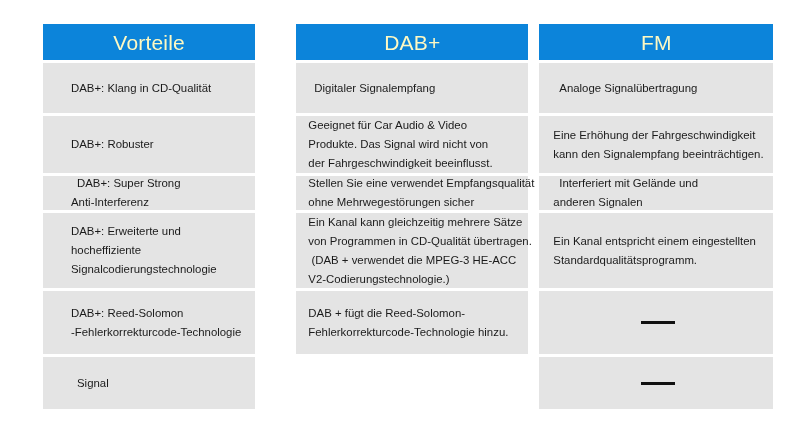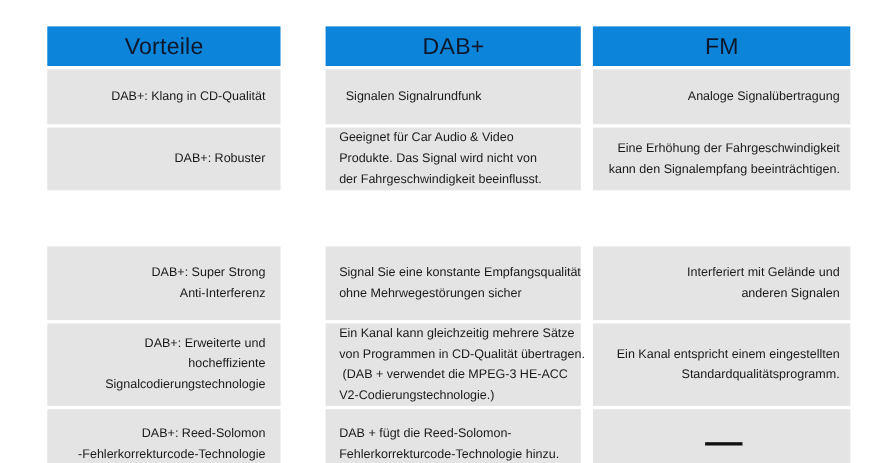--- a/index.html
+++ b/index.html
@@ -32,21 +32,21 @@
     gap: 3px;
   }
 
   .col-advantages { width: 234px; }
   .col-dab        { width: 232px; padding-left: 30px; }
   .col-fm         { width: 234px; }
 
   .col-header {
     height: 36px;
     background: #0c84da;
-    color: #0f172a;
+    color: #fef9c3;
     display: flex;
     align-items: center;
     justify-content: center;
     font-size: 21px;
     font-weight: normal;
     letter-spacing: 0.2px;
     line-height: 1;
     flex: 0 0 auto;
   }
 
@@ -60,28 +60,28 @@
     justify-content: center;
     box-sizing: border-box;
     flex: 0 0 auto;
   }
 
   .cell .line {
     white-space: pre;
   }
 
   
-  .col-advantages .cell { padding: 0 14px 0 28px; text-align: right; }
+  .col-advantages .cell { padding: 0 14px 0 28px; }
   .col-dab .cell        { padding: 0 10px 0 12px; }
-  .col-fm .cell         { padding: 0 10px 0 14px; text-align: right; }
+  .col-fm .cell         { padding: 0 10px 0 14px; }
 
   
   .r0 { height: 50px; }
   .r1 { height: 57px; }
-  .r2 { height: 67px; margin-top: 48px; }
+  .r2 { height: 34px; }
   .r3 { height: 75px; }
   .r4 { height: 63px; }
   .r5 { height: 52px; }
 
   
   .indent { padding-left: 6px; }
 
   .dash-cell {
     align-items: center;
     justify-content: center;
@@ -128,31 +128,31 @@
 
     <div class="cell r5">
       <span class="line indent">Signal</span>
     </div>
   </div>
 
   <div class="column col-dab">
     <div class="col-header">DAB+</div>
 
     <div class="cell r0">
-      <span class="line indent">Signalen Signalrundfunk</span>
+      <span class="line indent">Digitaler Signalempfang</span>
     </div>
 
     <div class="cell r1">
       <span class="line">Geeignet für Car Audio &amp; Video</span>
       <span class="line">Produkte. Das Signal wird nicht von</span>
       <span class="line">der Fahrgeschwindigkeit beeinflusst.</span>
     </div>
 
     <div class="cell r2">
-      <span class="line">Signal Sie eine konstante Empfangsqualität</span>
+      <span class="line">Stellen Sie eine verwendet Empfangsqualität</span>
       <span class="line">ohne Mehrwegestörungen sicher</span>
     </div>
 
     <div class="cell r3">
       <span class="line">Ein Kanal kann gleichzeitig mehrere Sätze</span>
       <span class="line">von Programmen in CD-Qualität übertragen.</span>
       <span class="line"> (DAB + verwendet die MPEG-3 HE-ACC</span>
       <span class="line">V2-Codierungstechnologie.)</span>
     </div>
 

